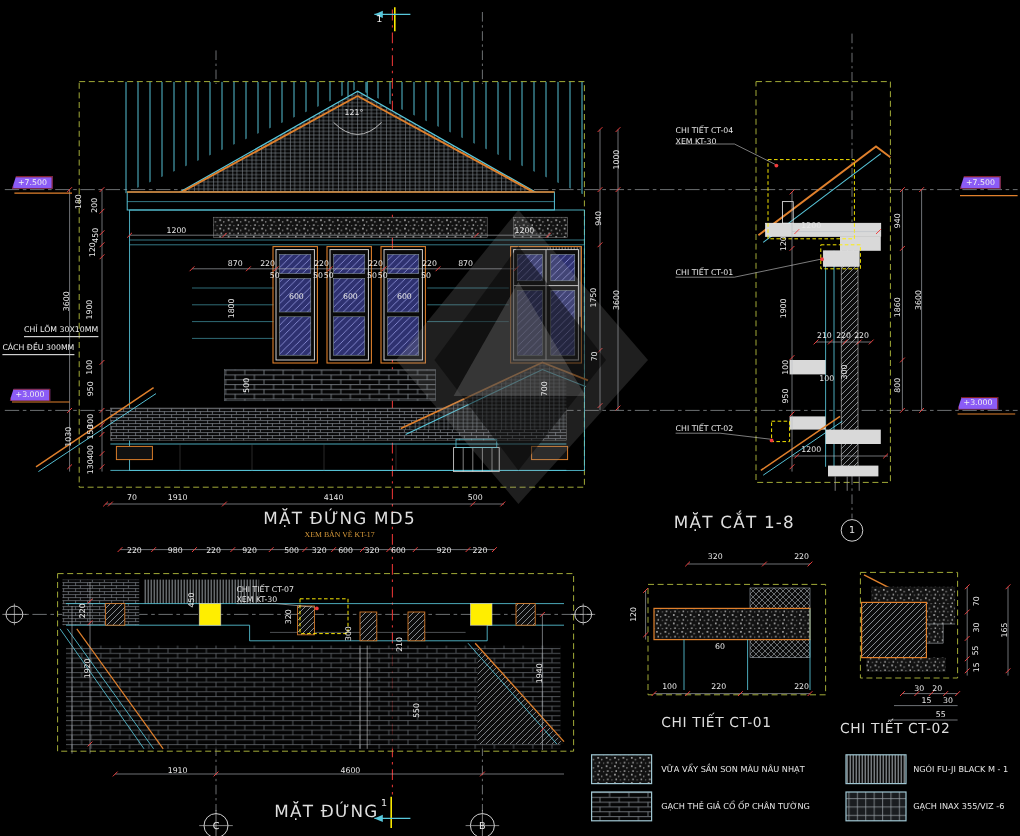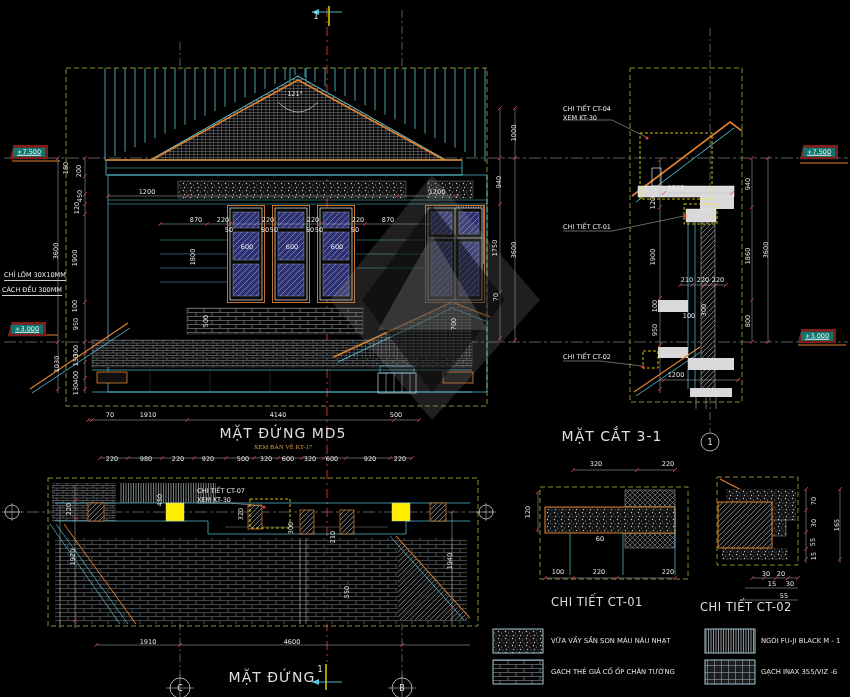--- a/index.html
+++ b/index.html
@@ -11,23 +11,23 @@
   .dimv{transform:translate(-50%,-50%) rotate(-90deg);}
   .lbl{position:absolute;color:#e9e9e9;font-size:6.5px;line-height:1;white-space:nowrap;}
   .note{position:absolute;color:#efefef;font-size:6.5px;line-height:1;white-space:nowrap;
         border-bottom:1px solid #cfcfcf;padding-bottom:1px;}
   .title{position:absolute;color:#dedede;font-size:14px;letter-spacing:1px;white-space:nowrap;
          transform:translate(-50%,-50%);}
   .subtitle{position:absolute;color:#d89a3a;font-size:6.5px;white-space:nowrap;
             transform:translate(-50%,-50%);font-family:Liberation Serif, serif;}
   .dtitle{position:absolute;color:#dedede;font-size:11.5px;letter-spacing:.5px;white-space:nowrap;
           transform:translate(-50%,-50%);}
-  .lvl{position:absolute;color:#f2f2f2;font-size:6.5px;line-height:1;background:#0f766e;
-       border:3px solid #7f1d1d;padding:1px 4px;transform:translate(0,-50%);
-       clip-path:polygon(10% 0,100% 0,100% 100%,0 100%);text-decoration:underline;}
+  .lvl{position:absolute;color:#f2f2f2;font-size:6.5px;line-height:1;background:#8b5cf6;
+       border:1px solid #7f1d1d;padding:1px 4px;transform:translate(0,-50%);
+       clip-path:polygon(10% 0,100% 0,100% 100%,0 100%);}
   .gridlbl{position:absolute;color:#e8e8e8;font-size:8px;transform:translate(-50%,-50%);}
   .leg{position:absolute;color:#e6e6e6;font-size:6.8px;white-space:nowrap;transform:translate(0,-50%);}
   .wm-text{position:absolute;left:226px;top:412px;font-family:"DejaVu Serif",serif;font-weight:bold;
            font-size:38px;color:#8f8f8f;opacity:.5;letter-spacing:1px;}
 </style>
 </head>
 <body>
 
 <div id="stage">
 
@@ -293,21 +293,21 @@
     <polygon points="432,205 505,300 432,392 362,300" fill="#000" opacity="0.45"></polygon>
     <polygon points="432,235 488,330 378,330" fill="#8f8f8f" opacity="0.3"></polygon>
   </g>
 </svg>
 
 
 <span class="lvl" style="left:10px;top:152px">+7.500</span>
 <span class="lvl" style="left:8px;top:329px">+3.000</span>
 <span class="lvl" style="left:800px;top:152px">+7.500</span>
 <span class="lvl" style="left:798px;top:336px">+3.000</span>
-<span class="note" style="left:4px;top:272px">CHỈ LÕM 30X10MM</span>
+<span class="note" style="left:20px;top:272px">CHỈ LÕM 30X10MM</span>
 <span class="note" style="left:2px;top:287px">CÁCH ĐỀU 300MM</span>
 <span class="gridlbl" style="left:316px;top:16px">1</span>
 
 <span class="dim" style="left:295px;top:94px">121°</span>
 <span class="dim" style="left:147px;top:192px">1200</span>
 <span class="dim" style="left:437px;top:192px">1200</span>
 <span class="dim" style="left:196px;top:220px">870</span>
 <span class="dim" style="left:223px;top:220px">220</span>
 <span class="dim" style="left:268px;top:220px">220</span>
 <span class="dim" style="left:313px;top:220px">220</span>
@@ -362,21 +362,21 @@
 <span class="dim" style="left:687px;top:280px">210</span>
 <span class="dim" style="left:703px;top:280px">220</span>
 <span class="dim" style="left:718px;top:280px">220</span>
 <span class="dim" style="left:689px;top:316px">100</span>
 <span class="dimv" style="left:704px;top:310px">300</span>
 <span class="dimv" style="left:748px;top:184px">940</span>
 <span class="dimv" style="left:748px;top:256px">1860</span>
 <span class="dimv" style="left:748px;top:321px">800</span>
 <span class="dimv" style="left:766px;top:250px">3600</span>
 <span class="dim" style="left:676px;top:375px">1200</span>
-<span class="title" style="left:612px;top:436px">MẶT CẮT 3-1</span>
+<span class="title" style="left:612px;top:436px">MẶT CẮT 1-8</span>
 <span class="gridlbl" style="left:710px;top:442px">1</span>
 
 <span class="lbl" style="left:197px;top:488px">CHI TIẾT CT-07</span>
 <span class="lbl" style="left:197px;top:497px">XEM KT-30</span>
 <span class="dim" style="left:112px;top:459px">220</span>
 <span class="dim" style="left:146px;top:459px">980</span>
 <span class="dim" style="left:178px;top:459px">220</span>
 <span class="dim" style="left:208px;top:459px">920</span>
 <span class="dim" style="left:243px;top:459px">500</span>
 <span class="dim" style="left:266px;top:459px">320</span>

